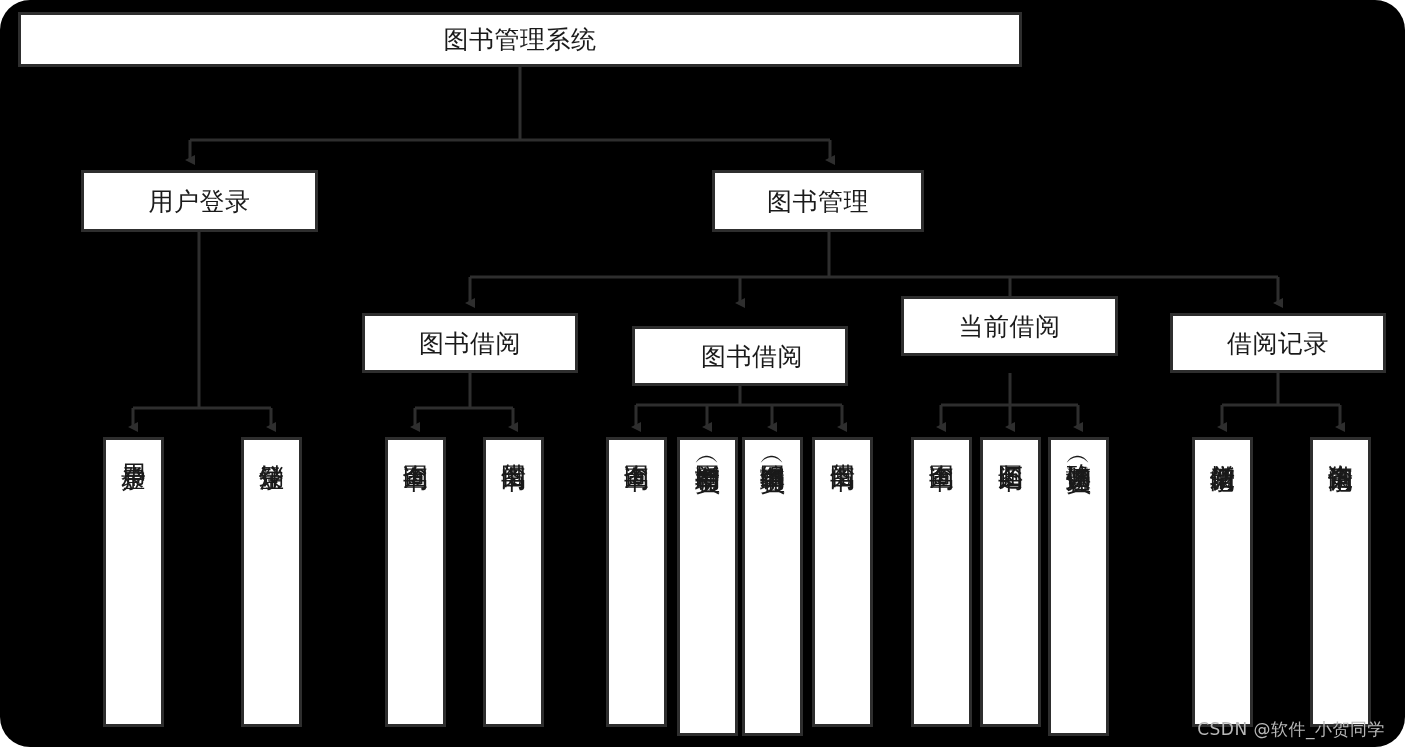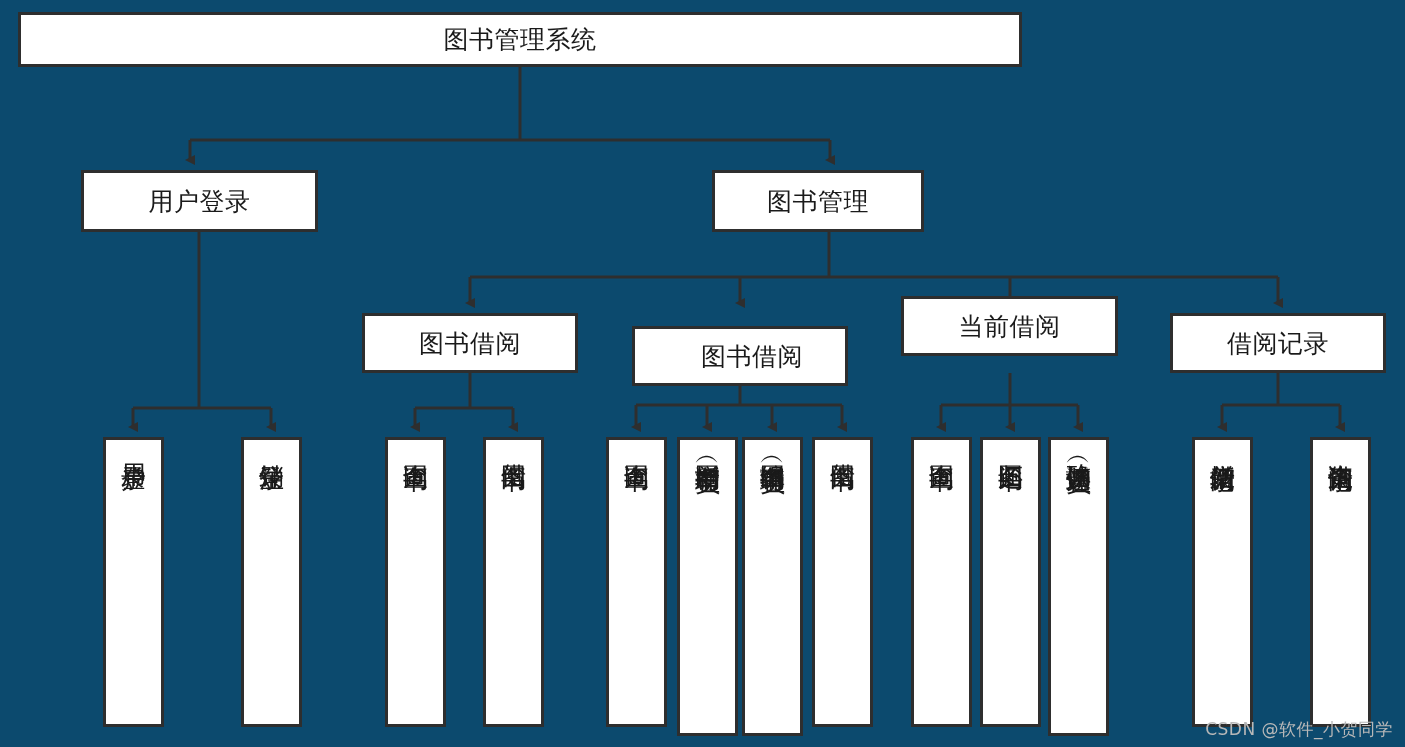--- a/index.html
+++ b/index.html
@@ -4,23 +4,24 @@
 <style>
   html, body {
     margin: 0;
     padding: 0;
     background: #ffffff;
   }
   #canvas {
     position: relative;
     width: 1405px;
     height: 747px;
-    background: #0c4a6e;
+    background: #000000;
     font-family: "DejaVu Sans", "Liberation Sans", sans-serif;
     overflow: hidden;
+    border-radius: 30px;
   }
   #wires {
     position: absolute;
     left: 0;
     top: 0;
     width: 1405px;
     height: 747px;
     pointer-events: none;
   }
   .node {
@@ -55,21 +56,21 @@
     writing-mode: vertical-rl;
     text-orientation: upright;
     font-size: 25px;
     line-height: 1.08;
     letter-spacing: 1px;
     white-space: pre-line;
     text-align: left;
   }
   #watermark {
     position: absolute;
-    right: 12px;
+    right: 20px;
     bottom: 6px;
     font-size: 17px;
     color: #b8b8b8;
     letter-spacing: 0.5px;
     white-space: nowrap;
   }
 </style>
 </head>
 <body>
 

